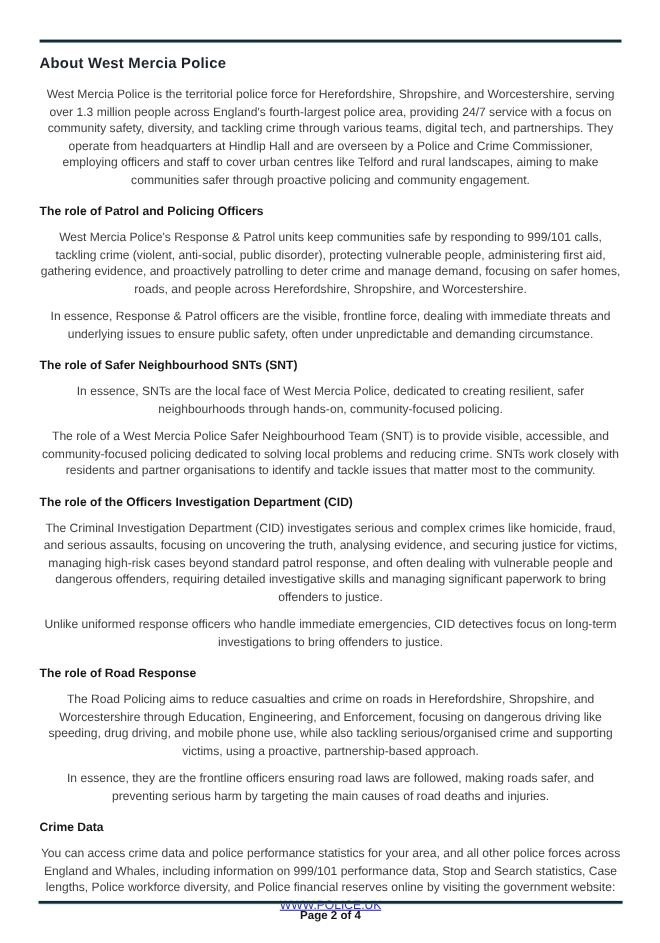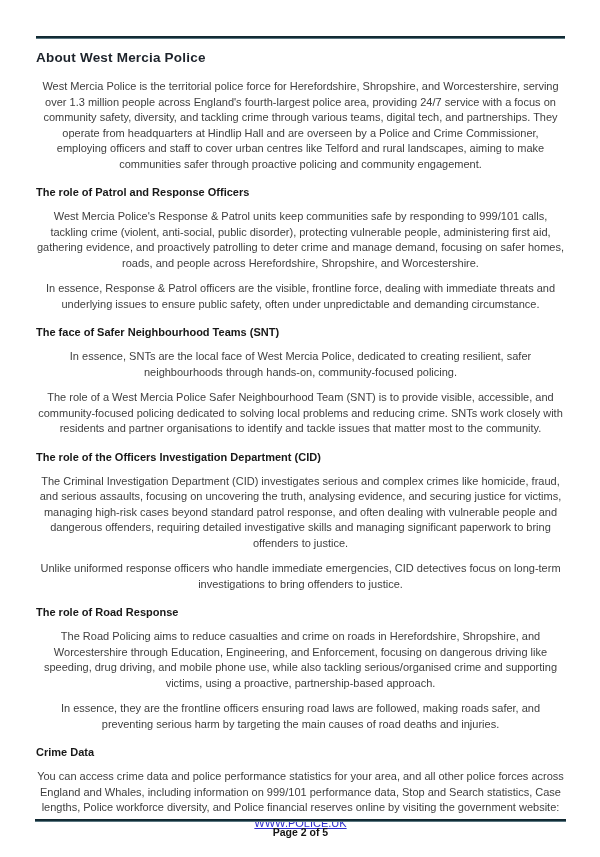--- a/index.html
+++ b/index.html
@@ -80,38 +80,38 @@
 
 <div class="page">
   <div class="content">
 
     <div class="top-rule"></div>
 
     <h1 class="doc-title">About West Mercia Police</h1>
 
     <p class="body-text">West Mercia Police is the territorial police force for Herefordshire, Shropshire, and Worcestershire, serving over 1.3 million people across England's fourth-largest police area, providing 24/7 service with a focus on community safety, diversity, and tackling crime through various teams, digital tech, and partnerships. They operate from headquarters at Hindlip Hall and are overseen by a Police and Crime Commissioner, employing officers and staff to cover urban centres like Telford and rural landscapes, aiming to make communities safer through proactive policing and community engagement.</p>
 
-    <h2 class="section-heading">The role of Patrol and Response Officers</h2>
+    <h2 class="section-heading">The role of Patrol and Policing Officers</h2>
     <p class="body-text">West Mercia Police's Response &amp; Patrol units keep communities safe by responding to 999/101 calls, tackling crime (violent, anti-social, public disorder), protecting vulnerable people, administering first aid, gathering evidence, and proactively patrolling to deter crime and manage demand, focusing on safer homes, roads, and people across Herefordshire, Shropshire, and Worcestershire.</p>
     <p class="body-text">In essence, Response &amp; Patrol officers are the visible, frontline force, dealing with immediate threats and underlying issues to ensure public safety, often under unpredictable and demanding circumstance.</p>
 
-    <h2 class="section-heading">The face of Safer Neighbourhood Teams (SNT)</h2>
+    <h2 class="section-heading">The role of Safer Neighbourhood SNTs (SNT)</h2>
     <p class="body-text">In essence, SNTs are the local face of West Mercia Police, dedicated to creating resilient, safer neighbourhoods through hands-on, community-focused policing.</p>
     <p class="body-text">The role of a West Mercia Police Safer Neighbourhood Team (SNT) is to provide visible, accessible, and community-focused policing dedicated to solving local problems and reducing crime. SNTs work closely with residents and partner organisations to identify and tackle issues that matter most to the community.</p>
 
     <h2 class="section-heading">The role of the Officers Investigation Department (CID)</h2>
     <p class="body-text">The Criminal Investigation Department (CID) investigates serious and complex crimes like homicide, fraud, and serious assaults, focusing on uncovering the truth, analysing evidence, and securing justice for victims, managing high-risk cases beyond standard patrol response, and often dealing with vulnerable people and dangerous offenders, requiring detailed investigative skills and managing significant paperwork to bring offenders to justice.</p>
     <p class="body-text">Unlike uniformed response officers who handle immediate emergencies, CID detectives focus on long-term investigations to bring offenders to justice.</p>
 
     <h2 class="section-heading">The role of Road Response</h2>
     <p class="body-text">The Road Policing aims to reduce casualties and crime on roads in Herefordshire, Shropshire, and Worcestershire through Education, Engineering, and Enforcement, focusing on dangerous driving like speeding, drug driving, and mobile phone use, while also tackling serious/organised crime and supporting victims, using a proactive, partnership-based approach.</p>
     <p class="body-text">In essence, they are the frontline officers ensuring road laws are followed, making roads safer, and preventing serious harm by targeting the main causes of road deaths and injuries.</p>
 
     <h2 class="section-heading">Crime Data</h2>
     <p class="body-text"><span>You can access crime data and police performance statistics for your area, and all other police forces across England and Whales, including information on 999/101 performance data, Stop and Search statistics, Case lengths, Police workforce diversity, and Police financial reserves  online by visiting the government website: </span><a href="#" class="doc-link">WWW.POLICE.UK</a></p>
 
   </div>
 
   <div class="footer">
     <div class="footer-rule"></div>
-    <div class="page-number">Page 2 of 5</div>
+    <div class="page-number">Page 2 of 4</div>
   </div>
 </div>
 
 </body></html>

